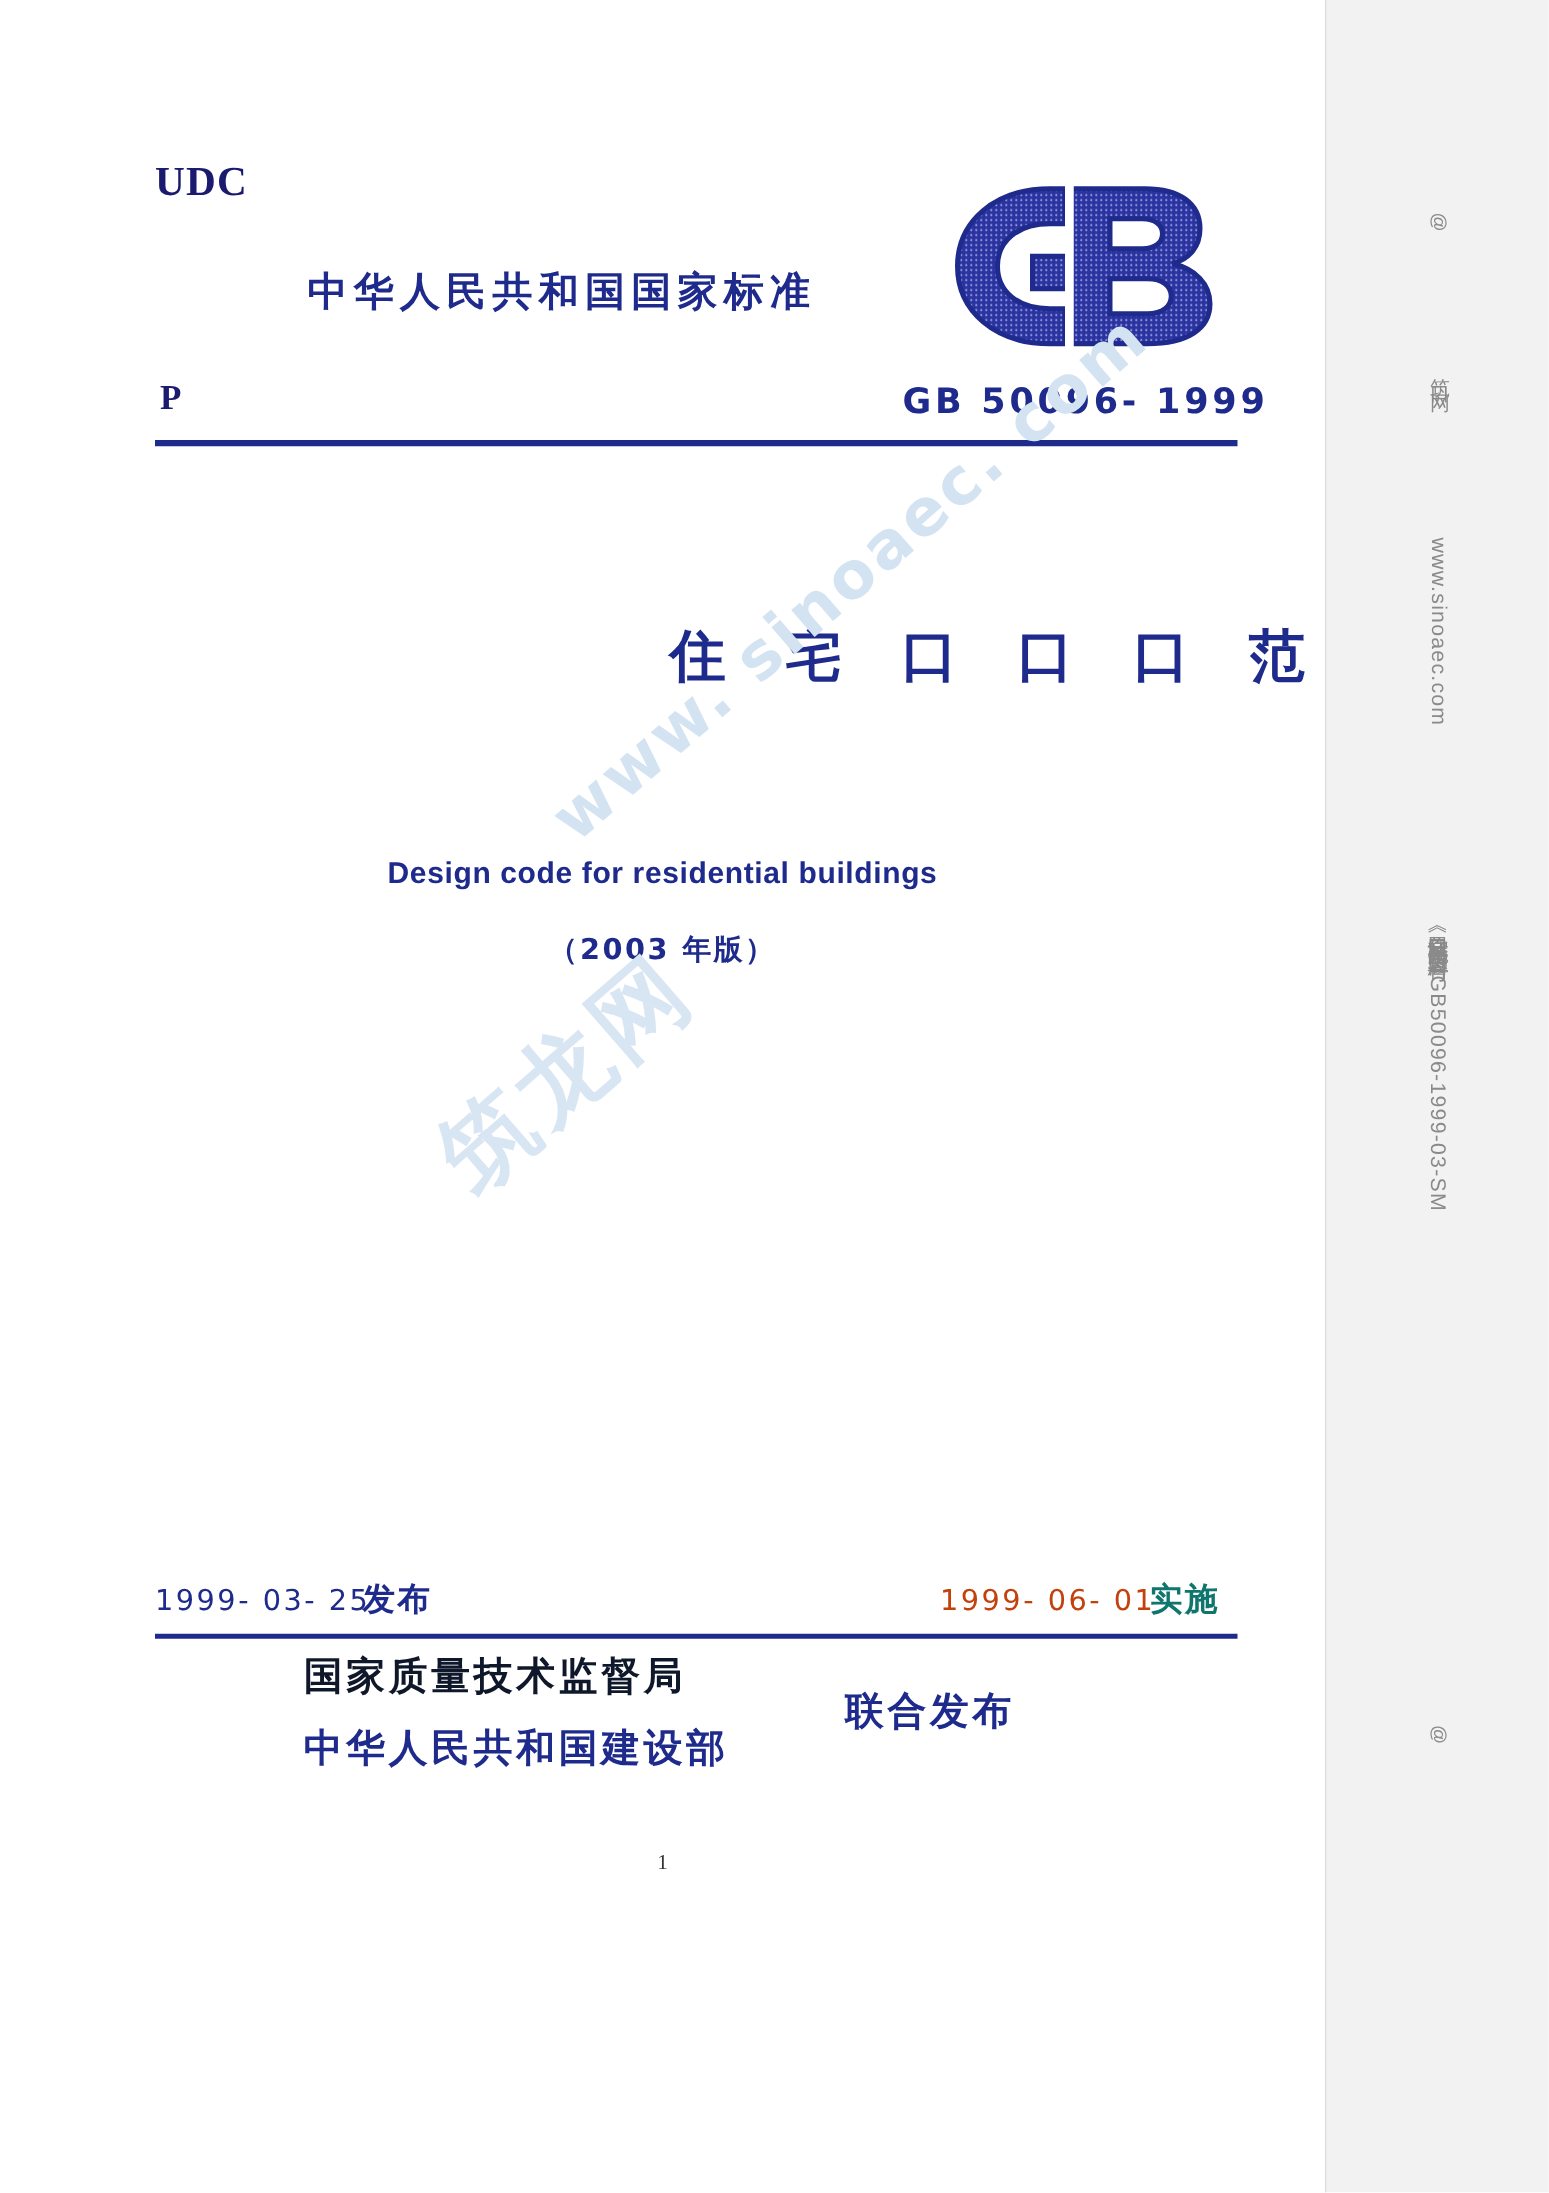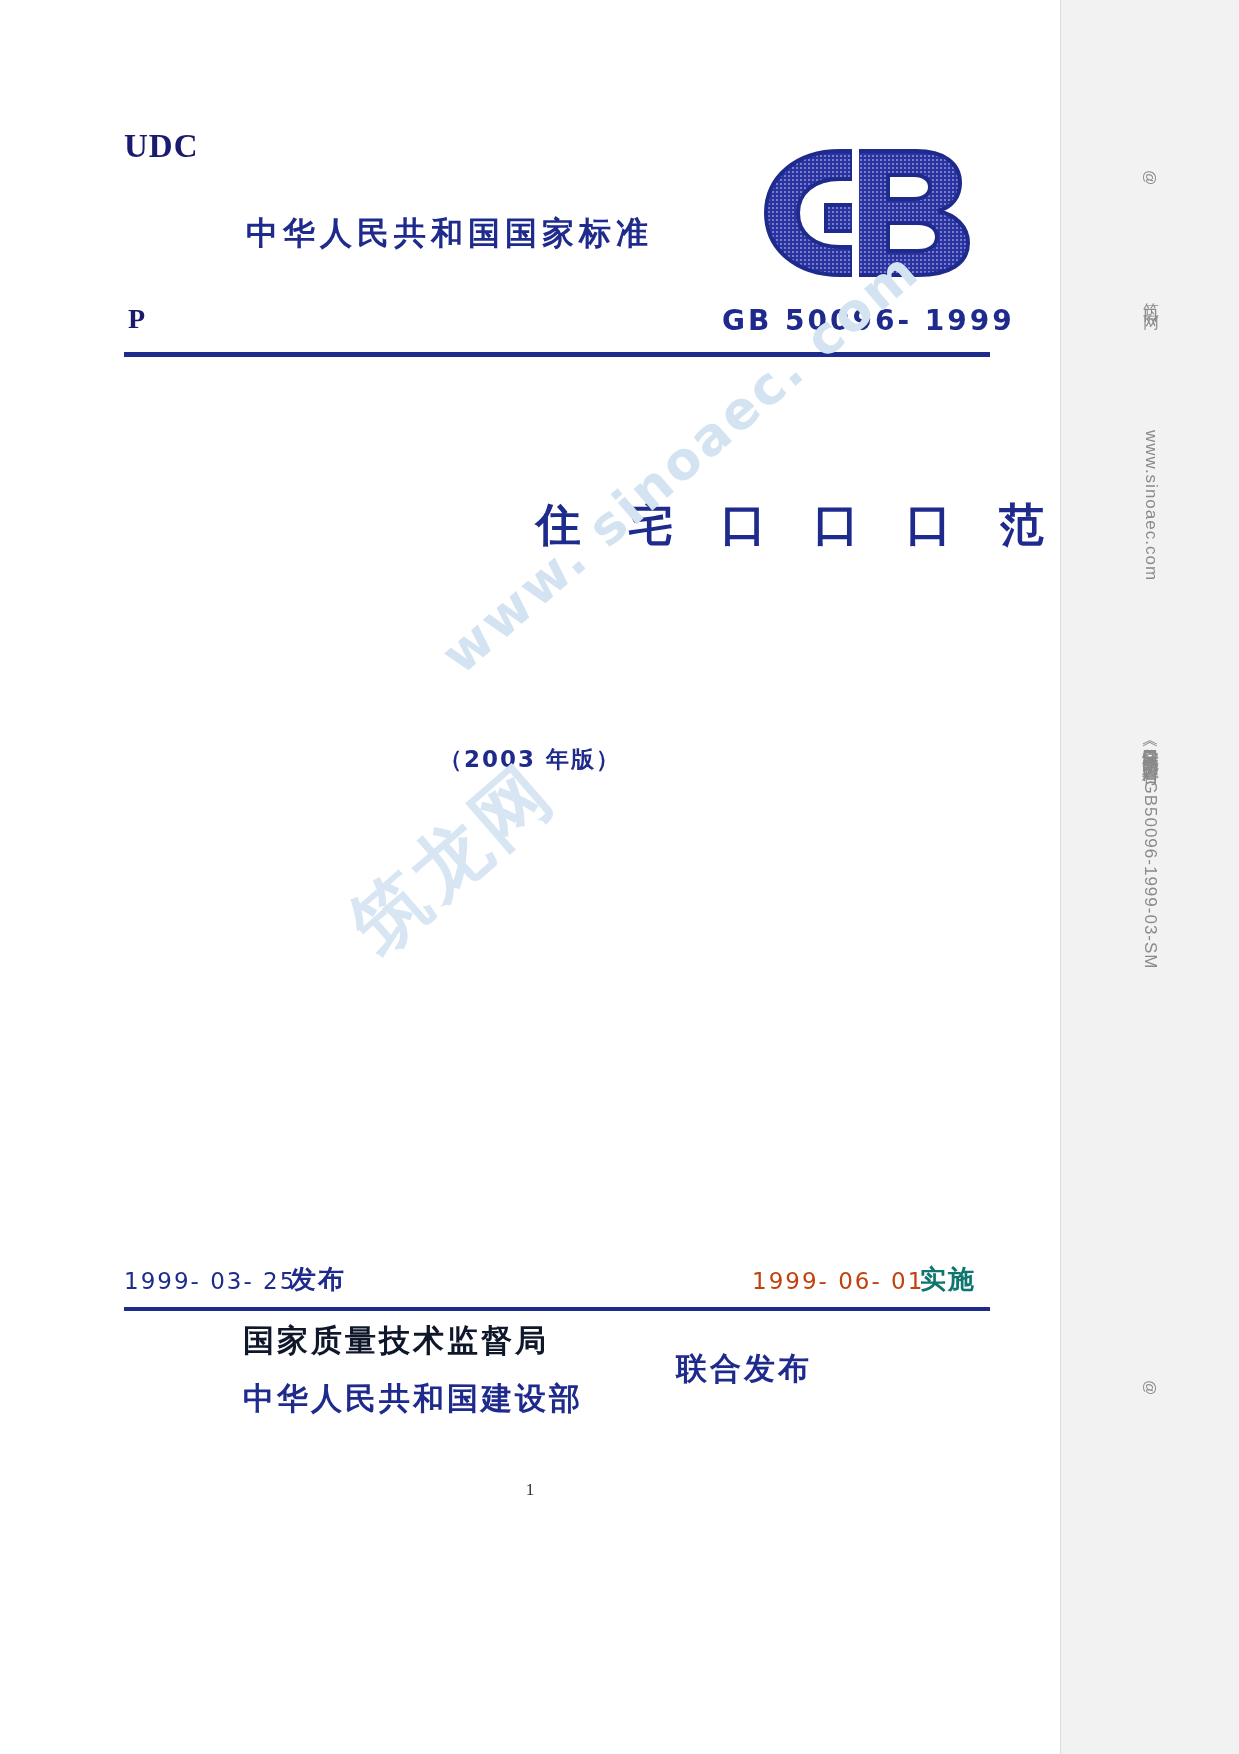--- a/index.html
+++ b/index.html
@@ -292,20 +292,21 @@
                M140 80 L140 108 L170 108 C182 108 189 102 189 94 C189 86 182 80 170 80 Z" fill="url(#hatch)" stroke="#1f2b8c" stroke-width="4"></path>
       <rect x="104" y="4" width="7" height="132" fill="#ffffff"></rect>
     </svg>
   </div>
 
   <div class="p-letter">P</div>
   <div class="std-number">GB 50096- 1999</div>
   <div class="rule"></div>
 
   <div class="cn-title">住 宅 口 口 口 范</div>
+  <div class="en-title">Design code for residential buildings</div>
   <div class="edition">（2003 年版）</div>
 
   <div class="wm" id="wm-url">www. sinoaec. com</div>
   <div class="wm" id="wm-cn">筑龙网</div>
 
   <div class="date-left">1999- 03- 25</div>
   <div class="issue-label">发布</div>
   <div class="date-right">1999- 06- 01</div>
   <div class="impl-label">实施</div>
   <div class="foot-rule"></div>

